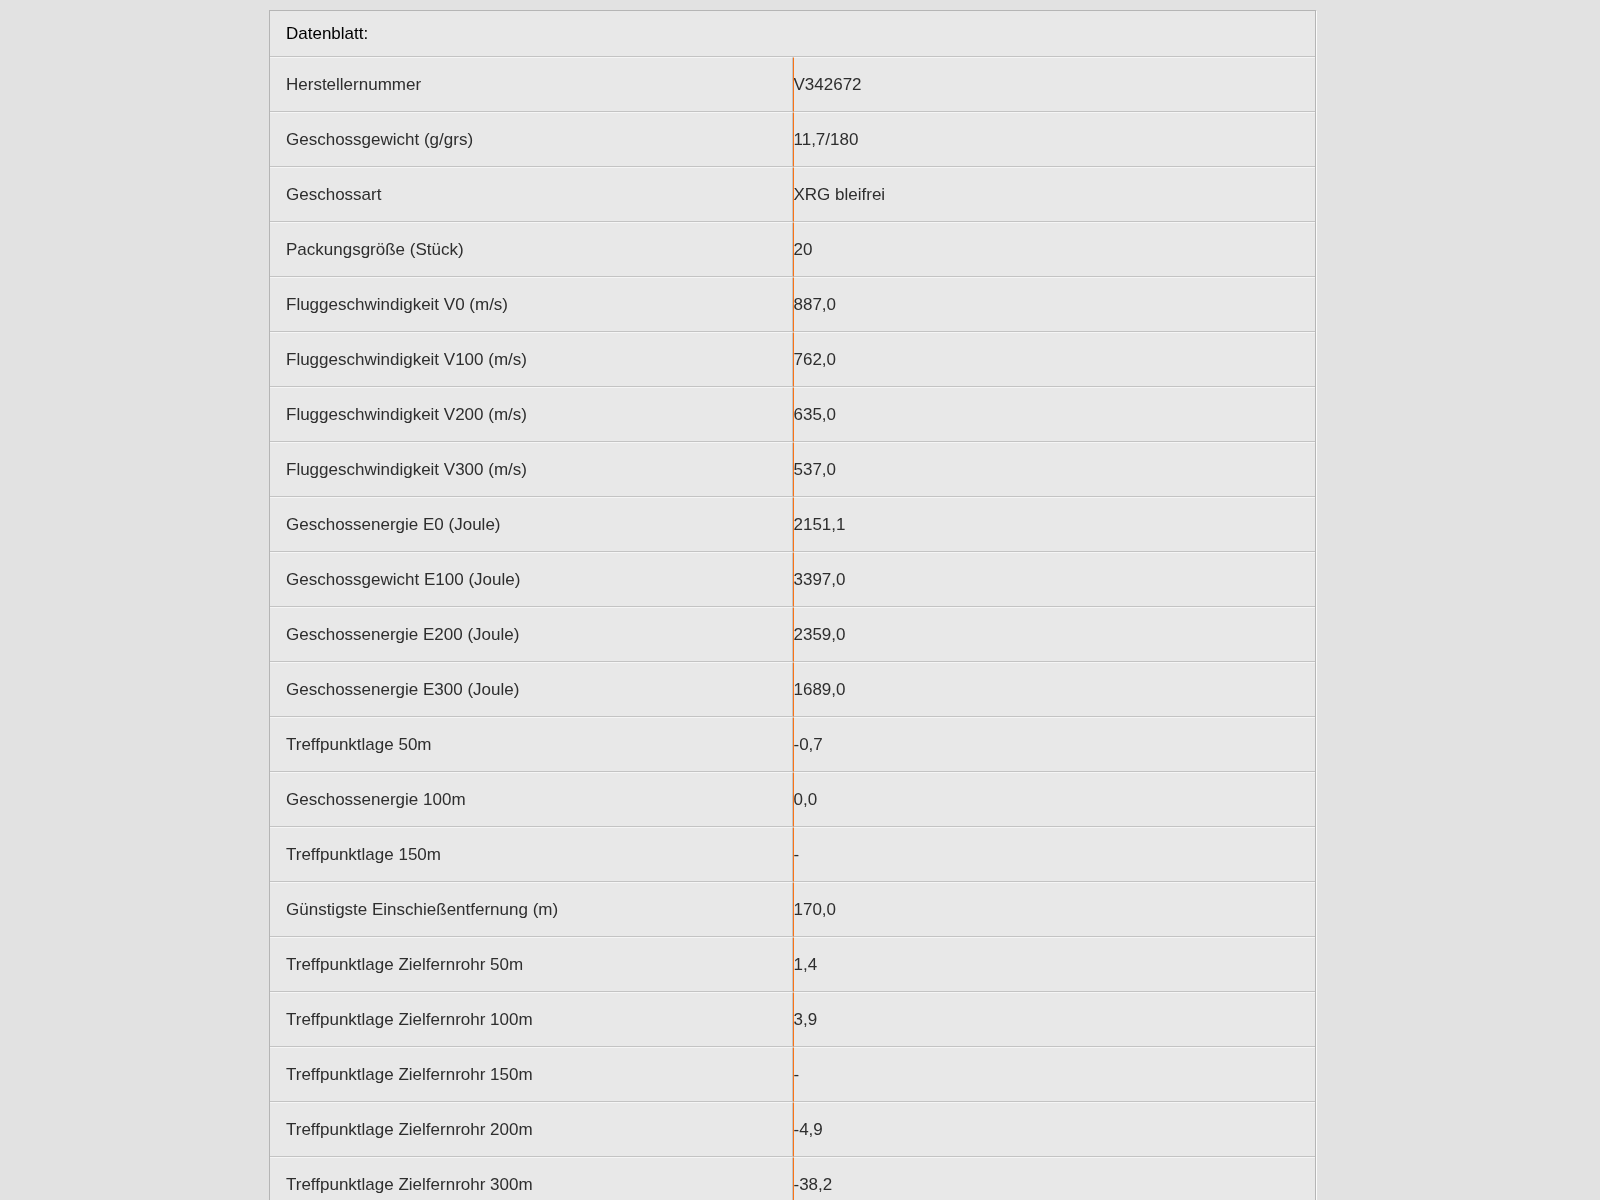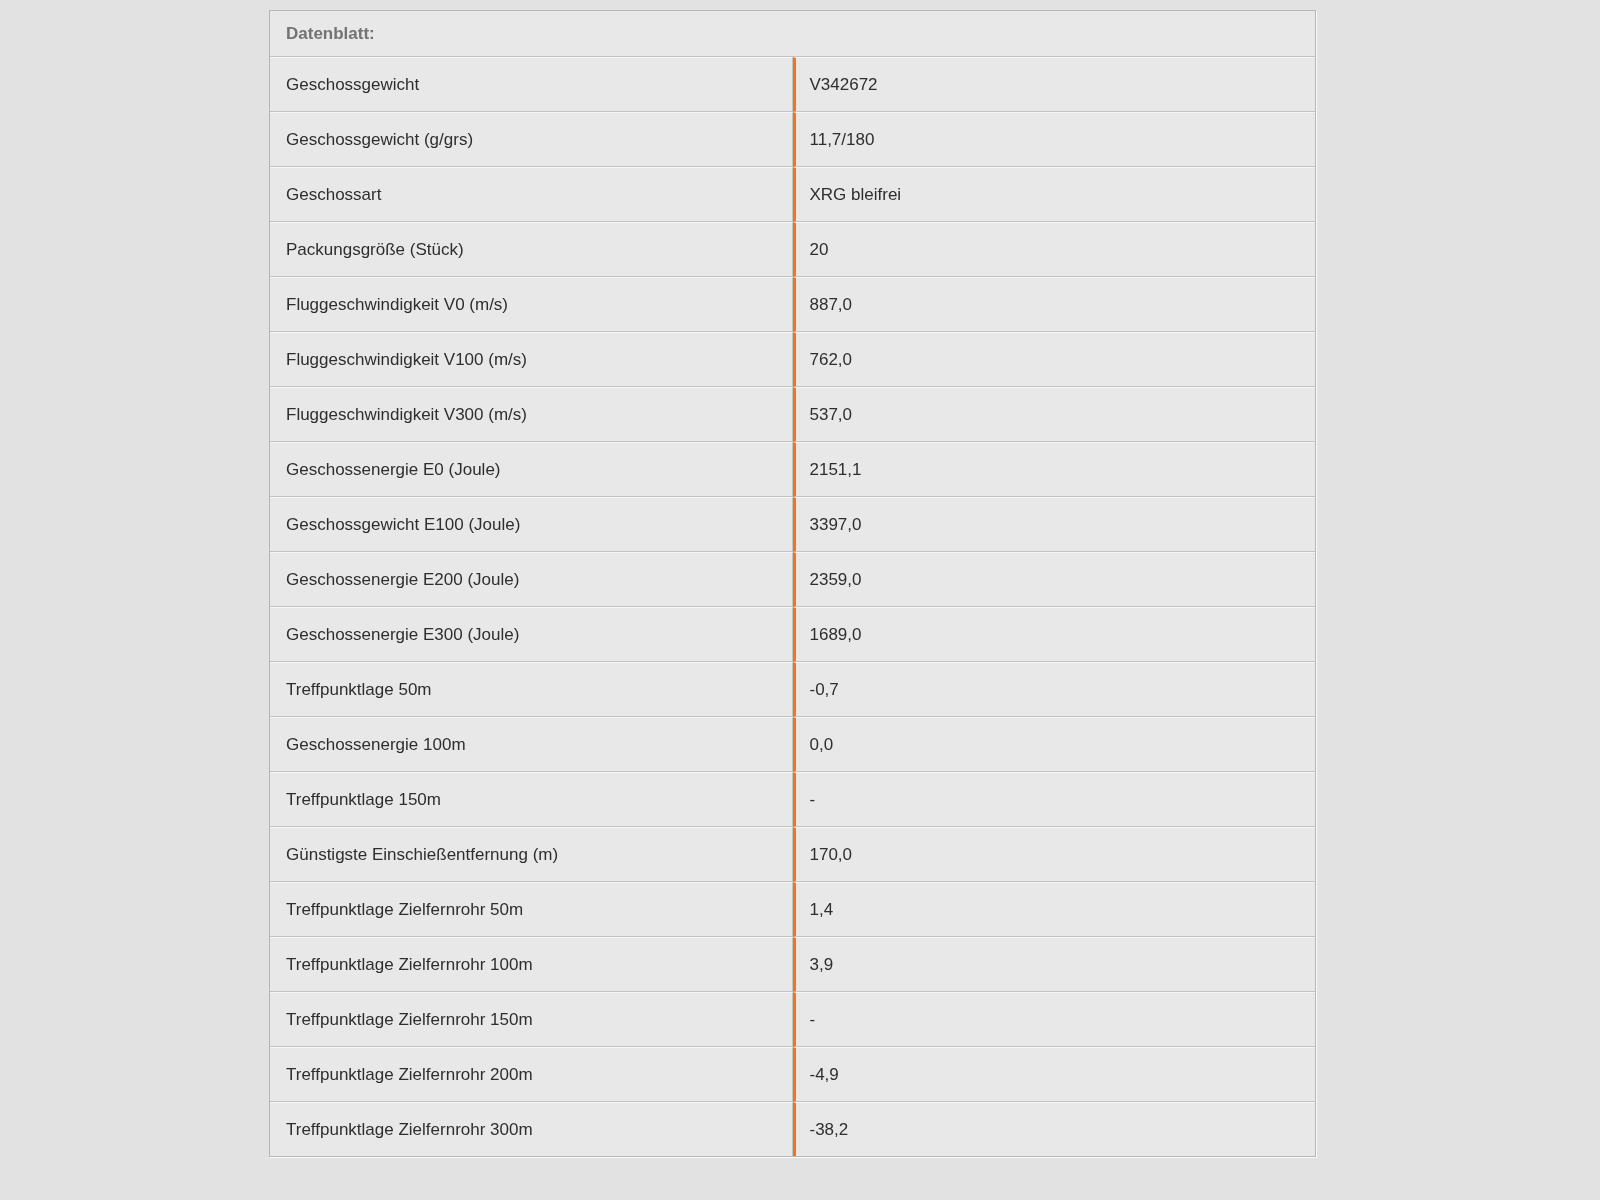--- a/index.html
+++ b/index.html
@@ -37,49 +37,49 @@
     text-align: left;
     vertical-align: middle;
     font-weight: 400;
     border-top: 1px solid #f5f5f5;
     border-bottom: 1px solid #c3c3c3;
     white-space: nowrap;
     overflow: hidden;
   }
   th.table-title {
     height: 45px;
-    font-weight: 700;
+    font-weight: 400;
     border-top: none;
-    color: #737373;
+    color: #000000;
   }
   td.label {
     width: 510px;
     border-right: 1px solid #c3c3c3;
   }
   td.value {
-    border-left: 3px solid #f97316;
-    padding-left: 14px;
+    border-left: 1px solid #f97316;
+    padding-left: 0;
   }
   tbody tr:last-child td {
     border-bottom: none;
   }
 </style>
 </head>
 <body>
 
 <div class="datasheet-wrap">
   <table class="spec">
     <thead>
       <tr>
         <th class="table-title" colspan="2">Datenblatt:</th>
       </tr>
     </thead>
     <tbody id="spec-rows">
   <tr>
-    <td class="label">Geschossgewicht</td>
+    <td class="label">Herstellernummer</td>
     <td class="value">V342672</td>
   </tr>
 
   <tr>
     <td class="label">Geschossgewicht (g/grs)</td>
     <td class="value">11,7/180</td>
   </tr>
 
   <tr>
     <td class="label">Geschossart</td>
@@ -94,20 +94,24 @@
   <tr>
     <td class="label">Fluggeschwindigkeit V0 (m/s)</td>
     <td class="value">887,0</td>
   </tr>
 
   <tr>
     <td class="label">Fluggeschwindigkeit V100 (m/s)</td>
     <td class="value">762,0</td>
   </tr>
 
+  <tr>
+    <td class="label">Fluggeschwindigkeit V200 (m/s)</td>
+    <td class="value">635,0</td>
+  </tr>
 
   <tr>
     <td class="label">Fluggeschwindigkeit V300 (m/s)</td>
     <td class="value">537,0</td>
   </tr>
 
   <tr>
     <td class="label">Geschossenergie E0 (Joule)</td>
     <td class="value">2151,1</td>
   </tr>

